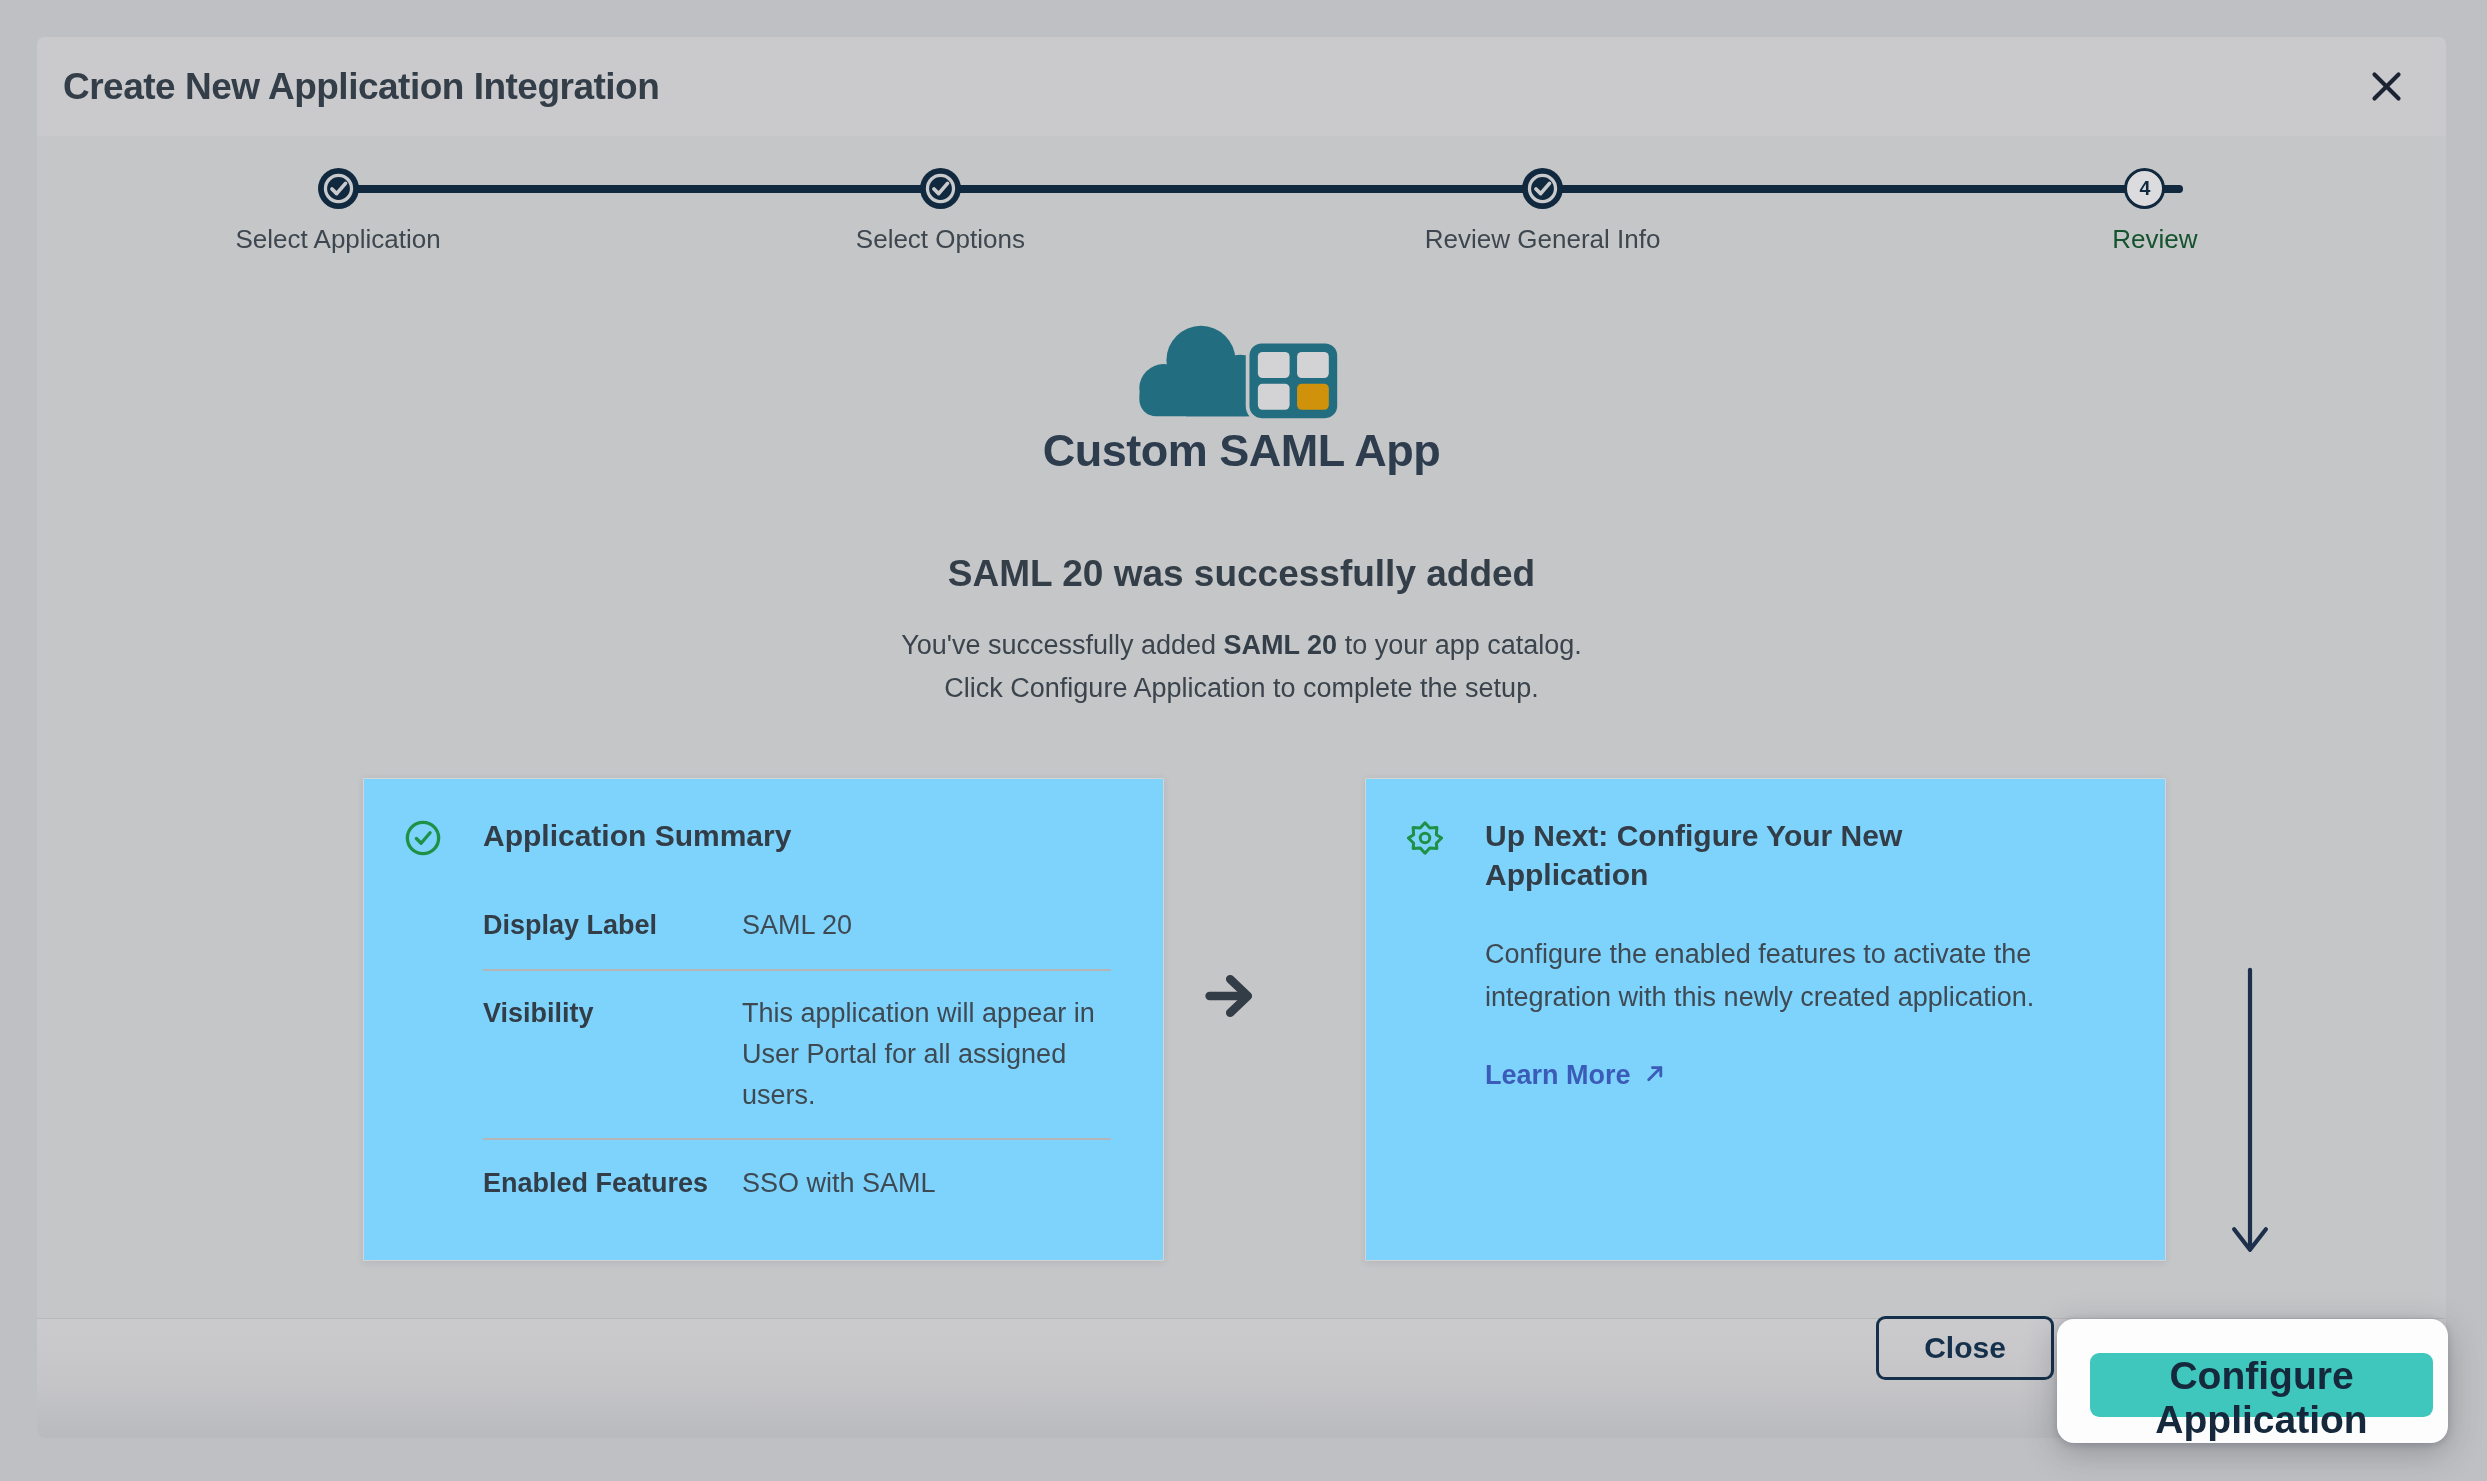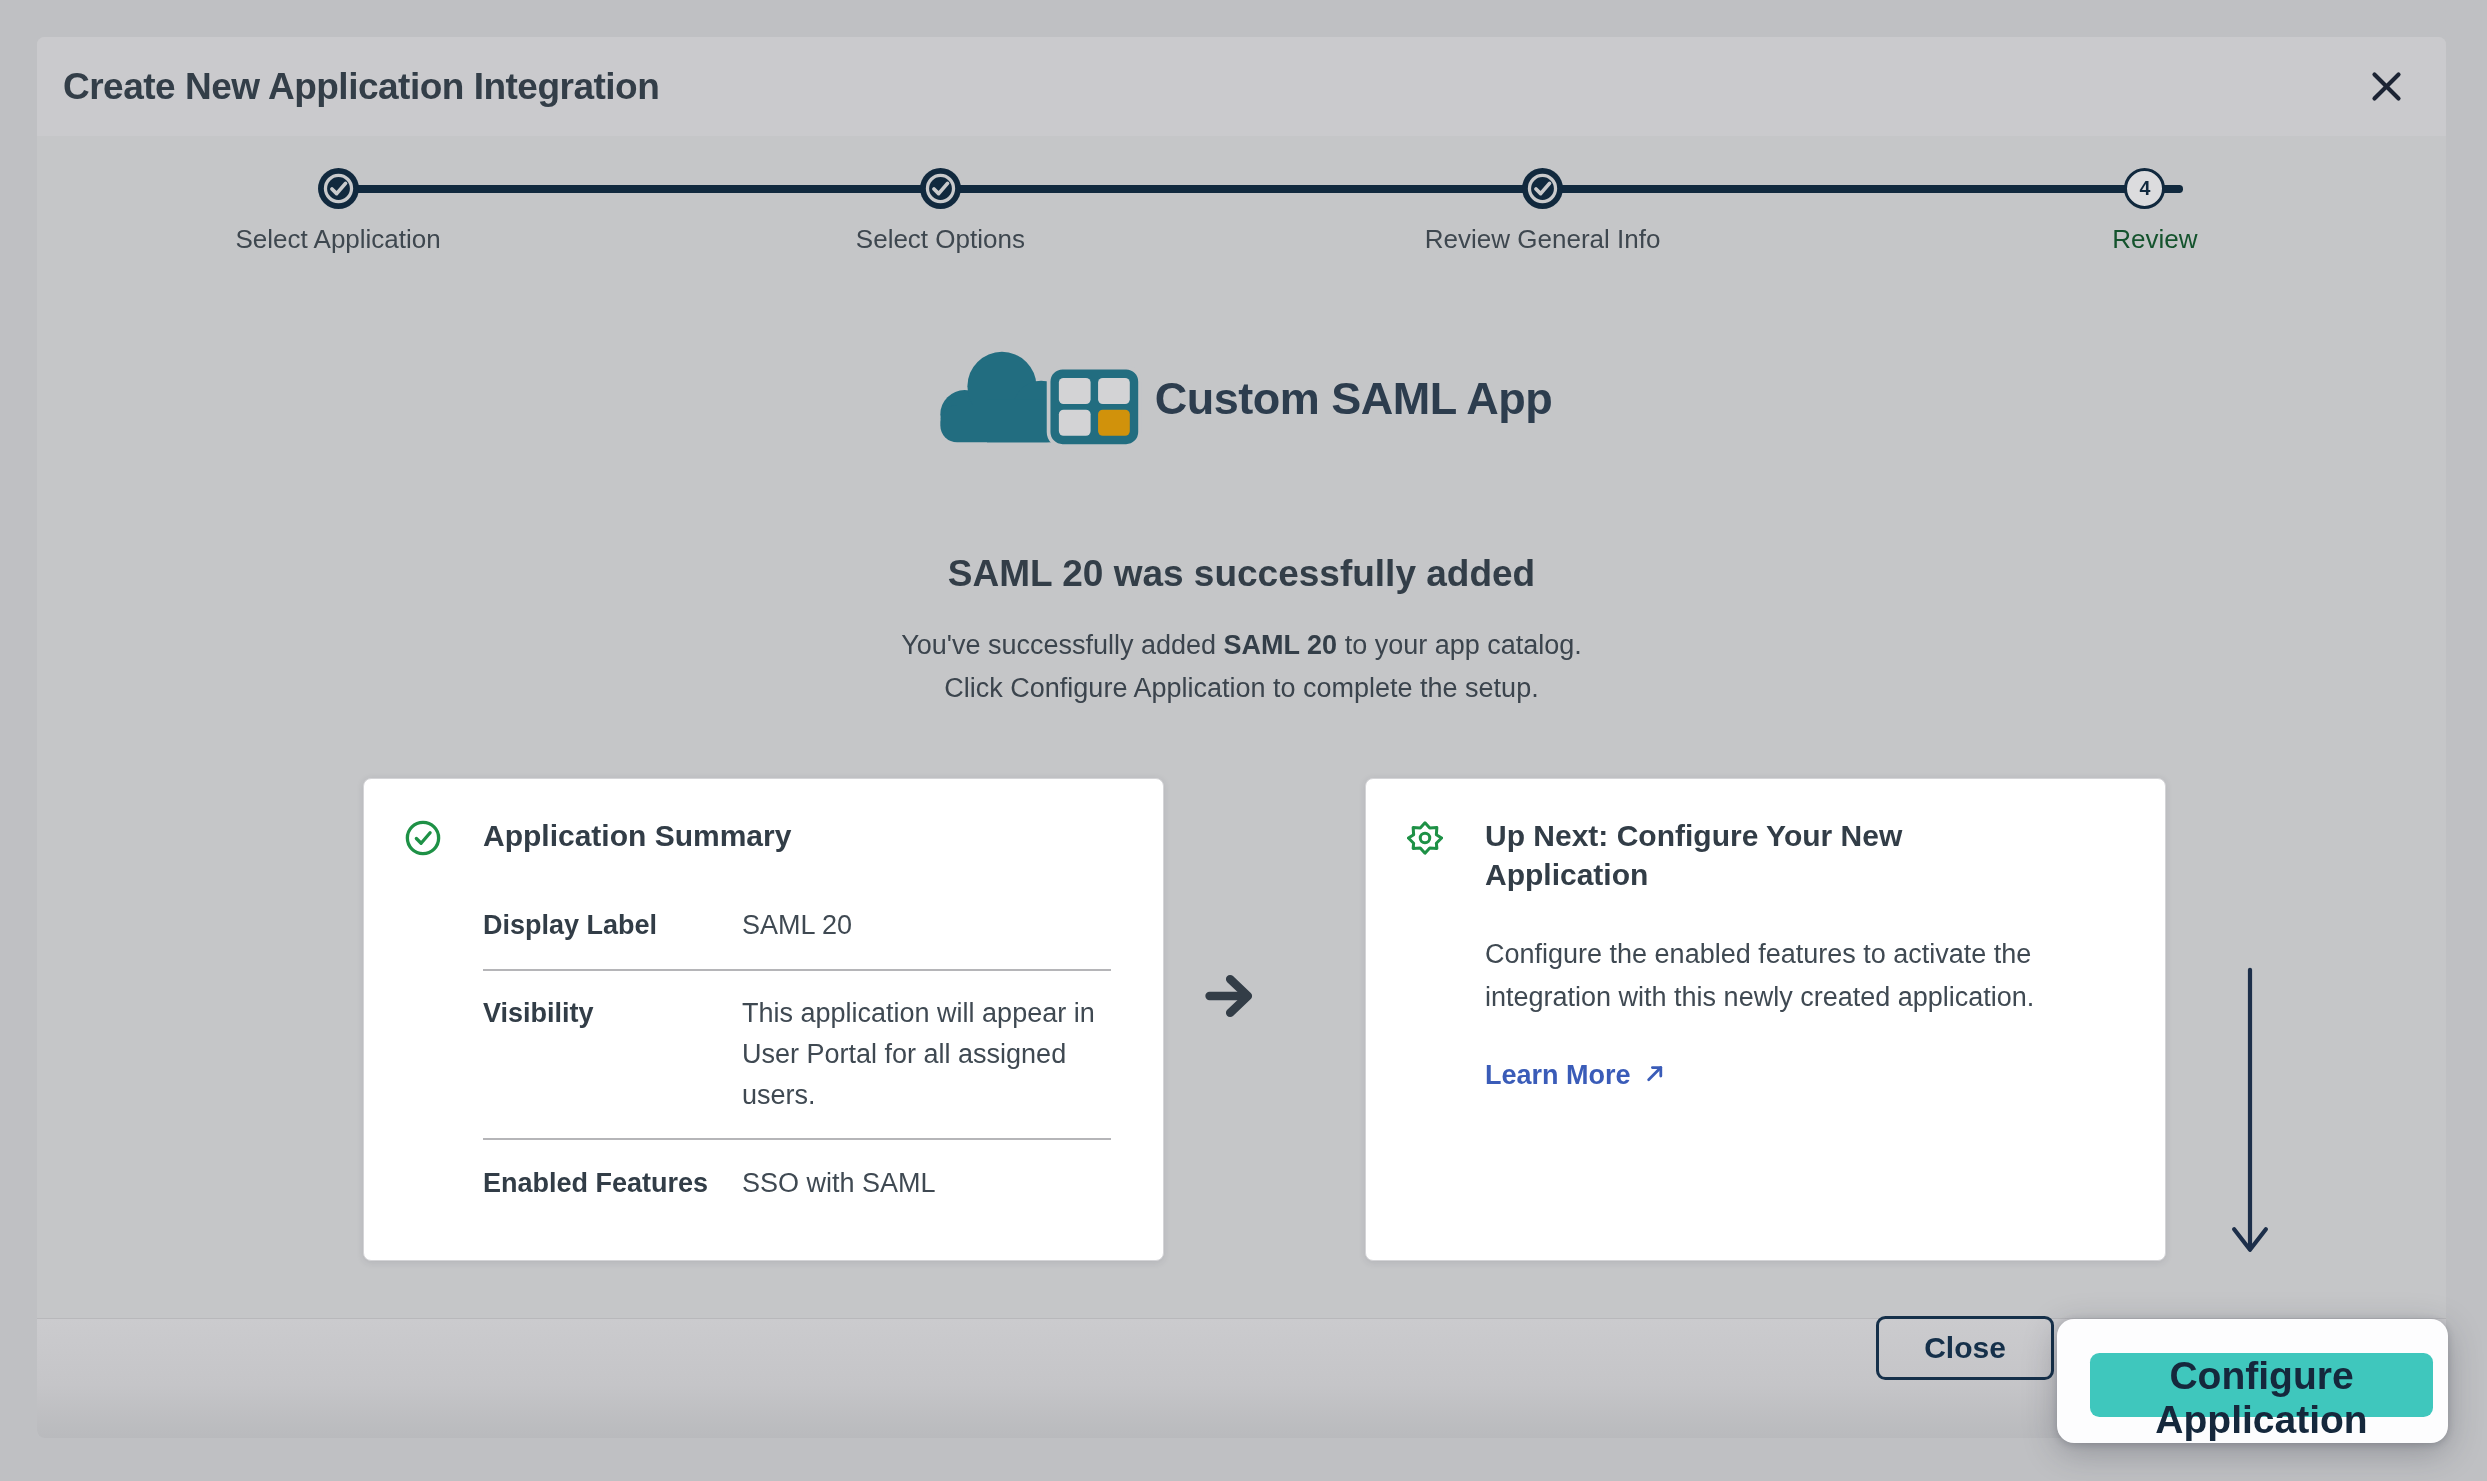--- a/index.html
+++ b/index.html
@@ -40,36 +40,36 @@
     box-sizing:border-box; width:41px; height:41px; border-radius:50%;
     background:#dcdcde; border:3.7px solid #11293e;
     display:flex; align-items:center; justify-content:center;
     font-size:19.6px; font-weight:bold; color:#11293e;
   }
   .step-label { margin-top:15px; font-size:26px; color:#3e474f; }
   .step:last-child .step-label { font-weight:normal; color:#14532d;margin-left:20px; }
   
   .brand-row {
     position:absolute; left:0; top:308px; width:100%; height:108px;
-    display:flex; align-items:center; justify-content:center; 
+    display:flex; align-items:center; justify-content:center; flex-direction:column;
   }
   .brand-name { font-size:45px; font-weight:bold; color:#2d3d4e; letter-spacing:-0.5px; }
   .success-heading {
     position:absolute; left:0; top:516px; width:100%; text-align:center;
     font-size:37px; font-weight:bold; color:#333e48;
   }
   .success-sub {
     position:absolute; left:0; top:587px; width:100%; text-align:center;
     font-size:27px; color:#3b444d; line-height:43px;
   }
   .success-sub b { color:#333e48; }
   
   .card {
     position:absolute; top:741px; width:801px; height:483px; box-sizing:border-box;
-    background:#ffffff; border:1.9px solid #d4d4d7; border-radius:8px;
+    background:#7dd3fc; border:1.9px solid #d4d4d7; border-radius:1px;
     box-shadow:0 1.9px 7.5px rgba(40,44,56,0.10);
   }
   .card-left  { left:326px; }
   .card-right { left:1328px; }
   .card-icon { position:absolute; left:41px; top:41px; width:36px; height:36px; }
   .card-body { margin:37px 52px 0 119px; }
   .card-title { font-size:30px; font-weight:bold; color:#323d47; line-height:39px; }
   .card-right .card-title { max-width:523px; }
   .kv-rows { margin-top:28px; }
   .kv-row { display:flex; padding:22.4px 0; }

